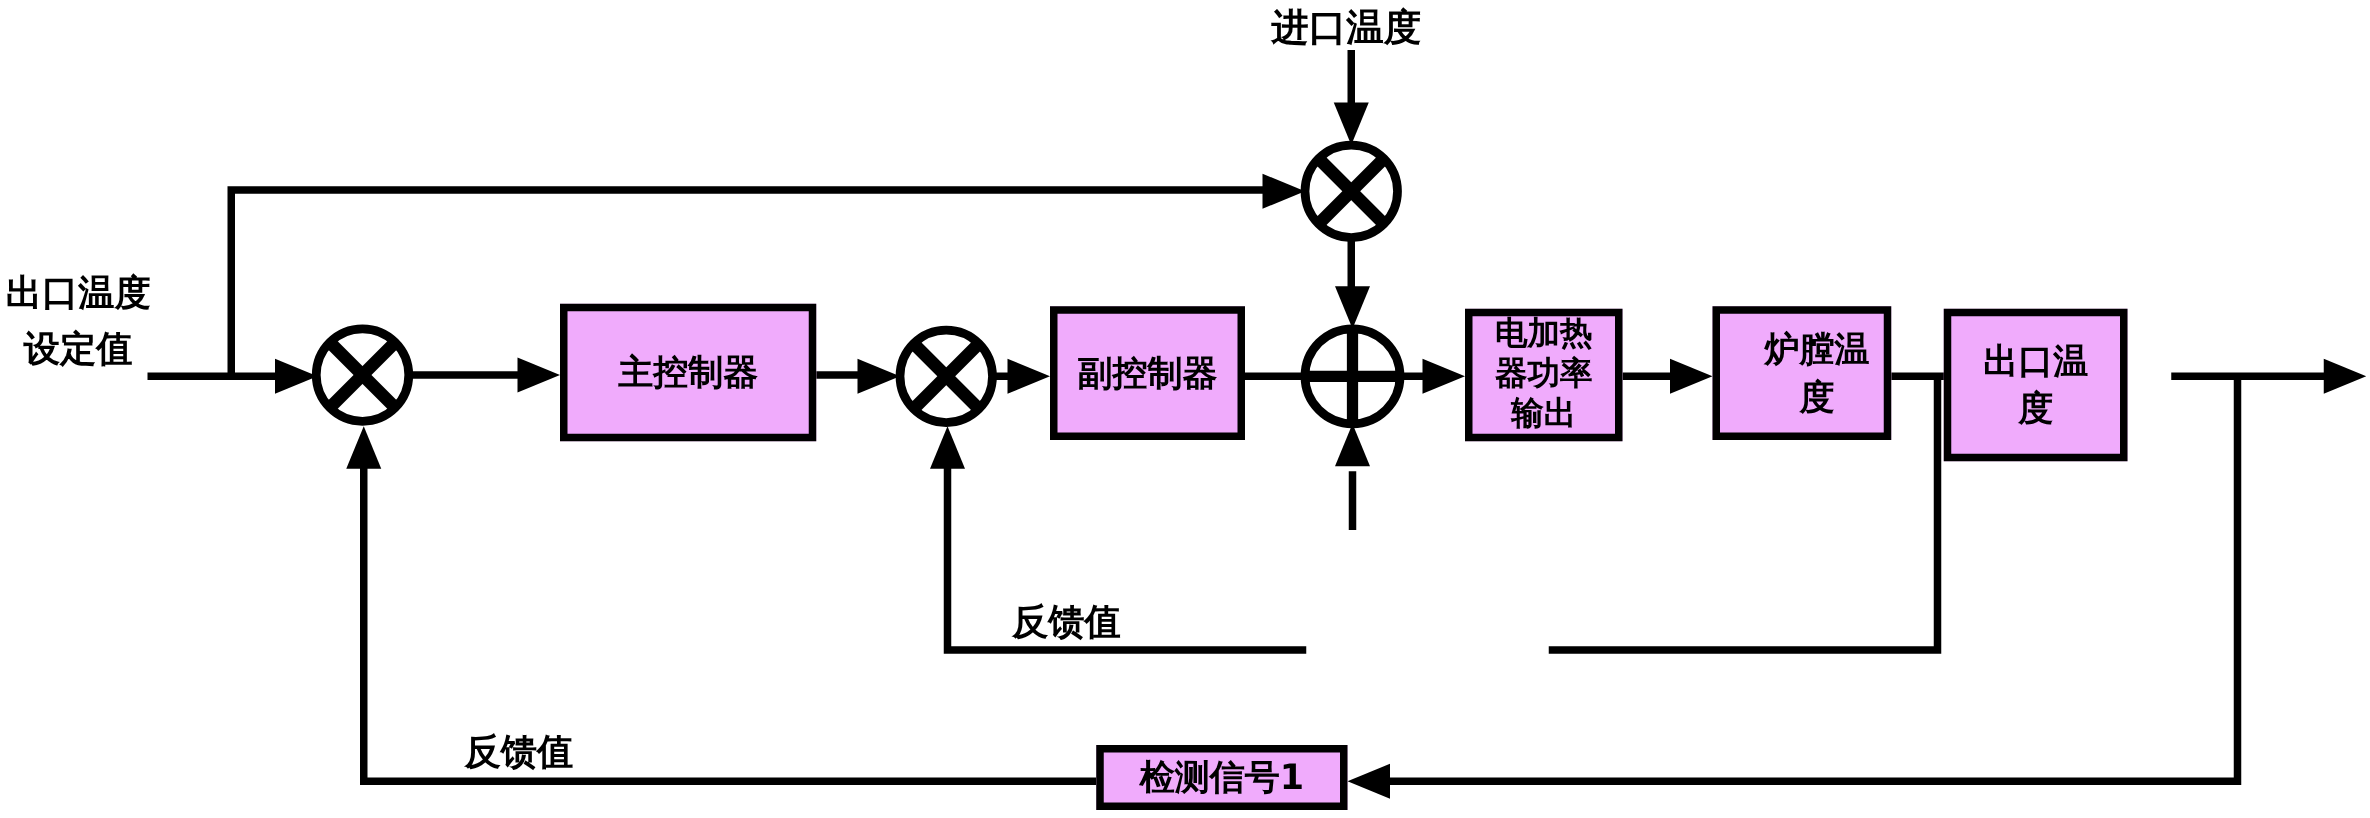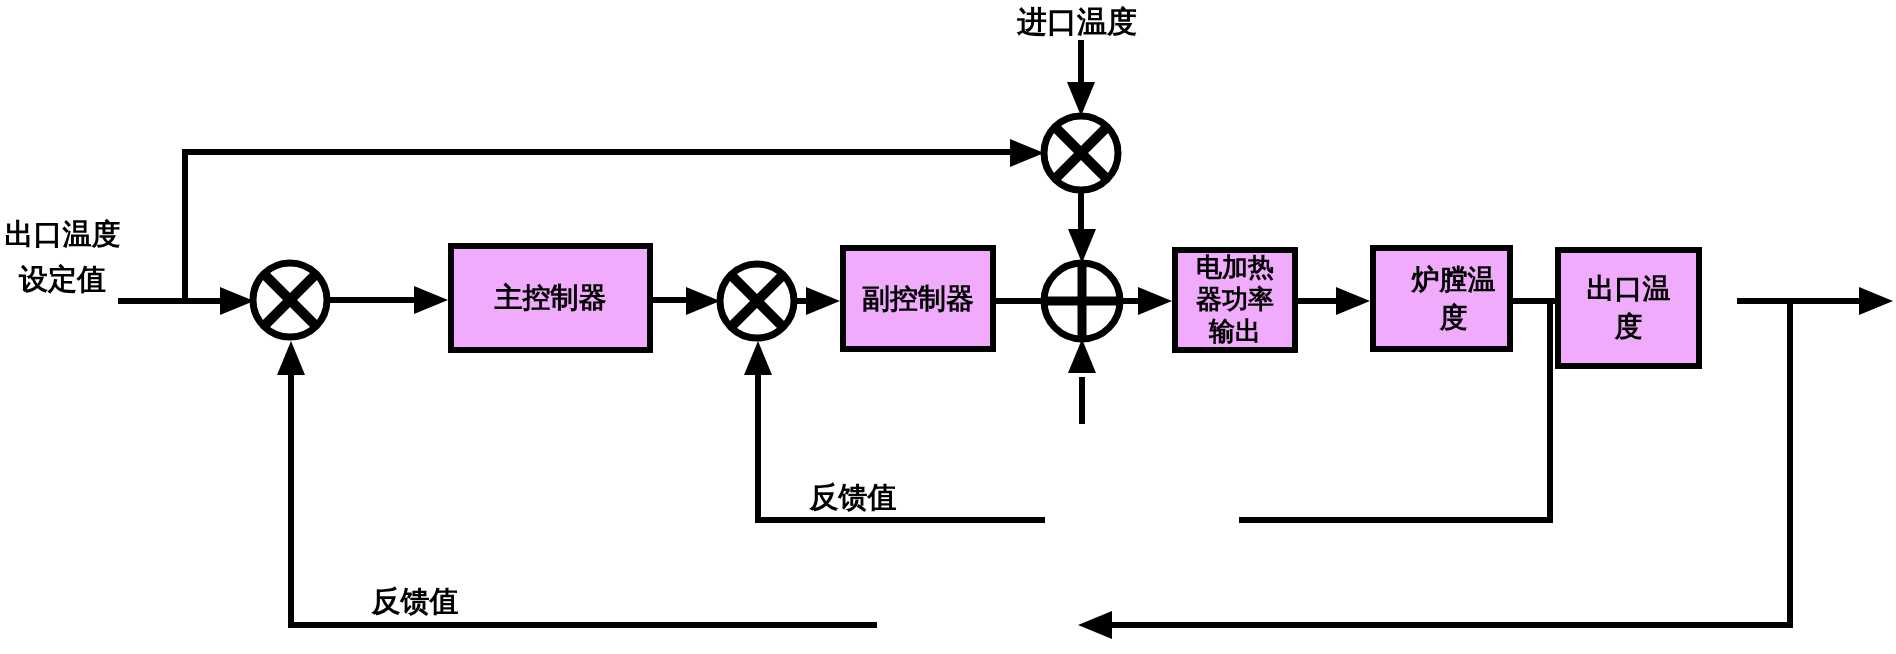--- a/index.html
+++ b/index.html
@@ -149,20 +149,21 @@
 器功率
 输出</div>
 
   <div class="block fs28" style="left:1370px; top:245px; width:143px; height:107px;padding-left:24px;">炉膛温
 度</div>
 
   <div class="block fs28" style="left:1555px; top:247px; width:147px; height:122px;">出口温
 度</div>
 
 
+  <div class="block fs28" style="left:877px; top:596px; width:201px; height:52px;">检测信号1</div>
 
   <div class="lbl fs30" style="left:1002px; top:2px; width:150px;">进口温度</div>
 
   <div class="lbl fs29" style="left:0px; top:212px; width:125px; line-height:1.55;">出口温度
 设定值</div>
 
 
   <div class="lbl fs29" style="left:798px; top:478px; width:110px;">反馈值</div>
 
   <div class="lbl fs29" style="left:360px; top:582px; width:110px;">反馈值</div>

